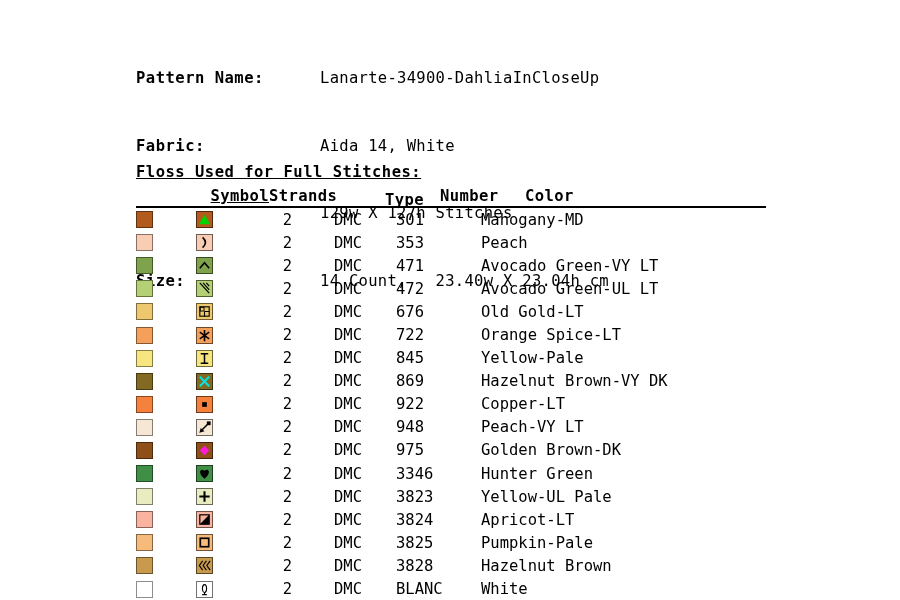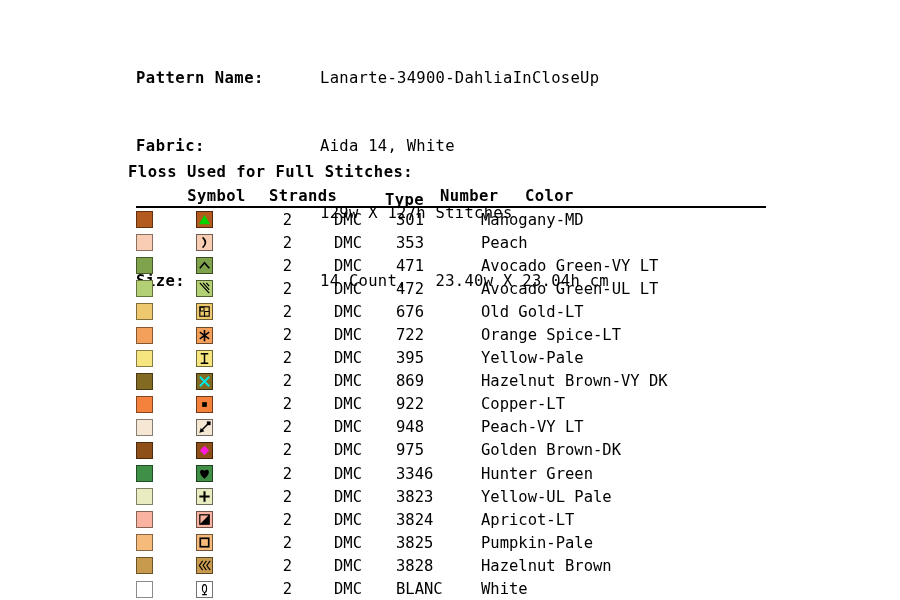--- a/index.html
+++ b/index.html
@@ -39,26 +39,27 @@
     font-weight: bold;
     letter-spacing: 0.5px;
   }
   .hvalue {
     letter-spacing: 0.3px;
   }
 
   
   .section-title {
     position: absolute;
-    left: 128px;
+    left: 136px;
     top: 163px;
     font-size: 15.5px;
     font-weight: bold;
     letter-spacing: 0.5px;
     white-space: pre;
+    text-decoration: underline;
   }
 
   
   .table {
     position: absolute;
     left: 136px;
     top: 186px;
     width: 630px;
     font-size: 15.5px;
   }
@@ -88,21 +89,21 @@
 
   
   .c-swatch   { width: 32px;  display: flex; justify-content: flex-start; }
   .c-symbol   { width: 73px;  display: flex; justify-content: center; }
   .c-strands  { width: 93px;  text-align: center; }
   .c-type     { width: 62px;  text-align: left; }
   .c-number   { width: 85px;  text-align: left; }
   .c-color    { flex: 1;      text-align: left; }
 
   
-  .h-symbol  { width: 105px; text-align: center; padding-left: 28px; }
+  .h-symbol  { width: 105px; text-align: right; padding-left: 28px; text-decoration: underline; }
   .h-strands { width: 93px;  text-align: left; }
   .h-type    { width: 62px;  text-align: right; margin-top: 8px; }
   .h-number  { width: 85px;  text-align: left; margin-left: 16px; }
   .h-color   { flex: 1; }
 
   .swatch {
     width: 17px;
     height: 17px;
     box-sizing: border-box;
     border: 1px solid rgba(0,0,0,0.45);
@@ -236,21 +237,21 @@
         <div class="row"><span class="c-swatch">
        <span class="swatch" style="background:#f7e67f"></span>
      </span>
      <span class="c-symbol">
        <span class="symcell" style="background:#f7e67f"><svg width="15" height="15" viewBox="0 0 16 16">
                 <path d="M4 3 L12 3 M4 13 L12 13 M8 3 L8 13" stroke="#000000" stroke-width="1.6"></path>
               </svg></span>
      </span>
      <span class="c-strands">2</span>
      <span class="c-type">DMC</span>
-     <span class="c-number">395</span>
+     <span class="c-number">845</span>
      <span class="c-color">Yellow-Pale</span></div>
         <div class="row"><span class="c-swatch">
        <span class="swatch" style="background:#836a22"></span>
      </span>
      <span class="c-symbol">
        <span class="symcell" style="background:#836a22"><svg width="15" height="15" viewBox="0 0 16 16">
                 <path d="M3 3 L13 13 M13 3 L3 13" stroke="#00e5e5" stroke-width="2.1"></path>
               </svg></span>
      </span>
      <span class="c-strands">2</span>

